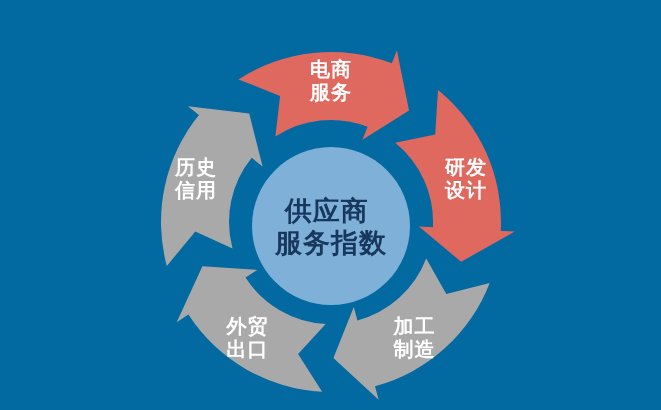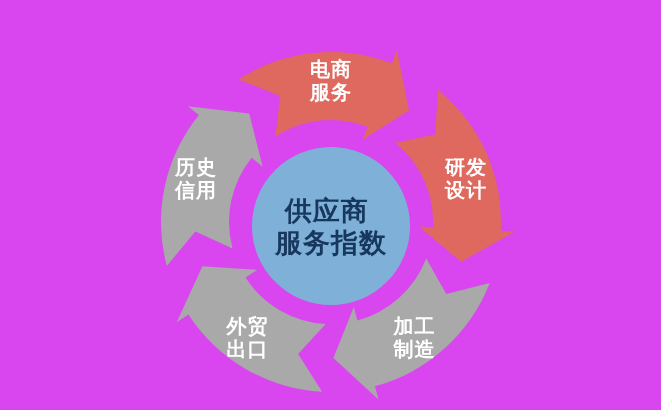--- a/index.html
+++ b/index.html
@@ -5,21 +5,21 @@
   html, body {
     margin: 0;
     padding: 0;
     background: #ffffff;
     font-family: "Liberation Sans", "DejaVu Sans", sans-serif;
   }
   .stage {
     position: relative;
     width: 661px;
     height: 410px;
-    background: #d946ef;
+    background: #0369a1;
     overflow: hidden;
   }
   svg { display: block; }
   .seg-label {
     font-family: "Liberation Sans", "DejaVu Sans", sans-serif;
     font-size: 20px;
     font-weight: bold;
     letter-spacing: 1px;
   }
   .center-label {

